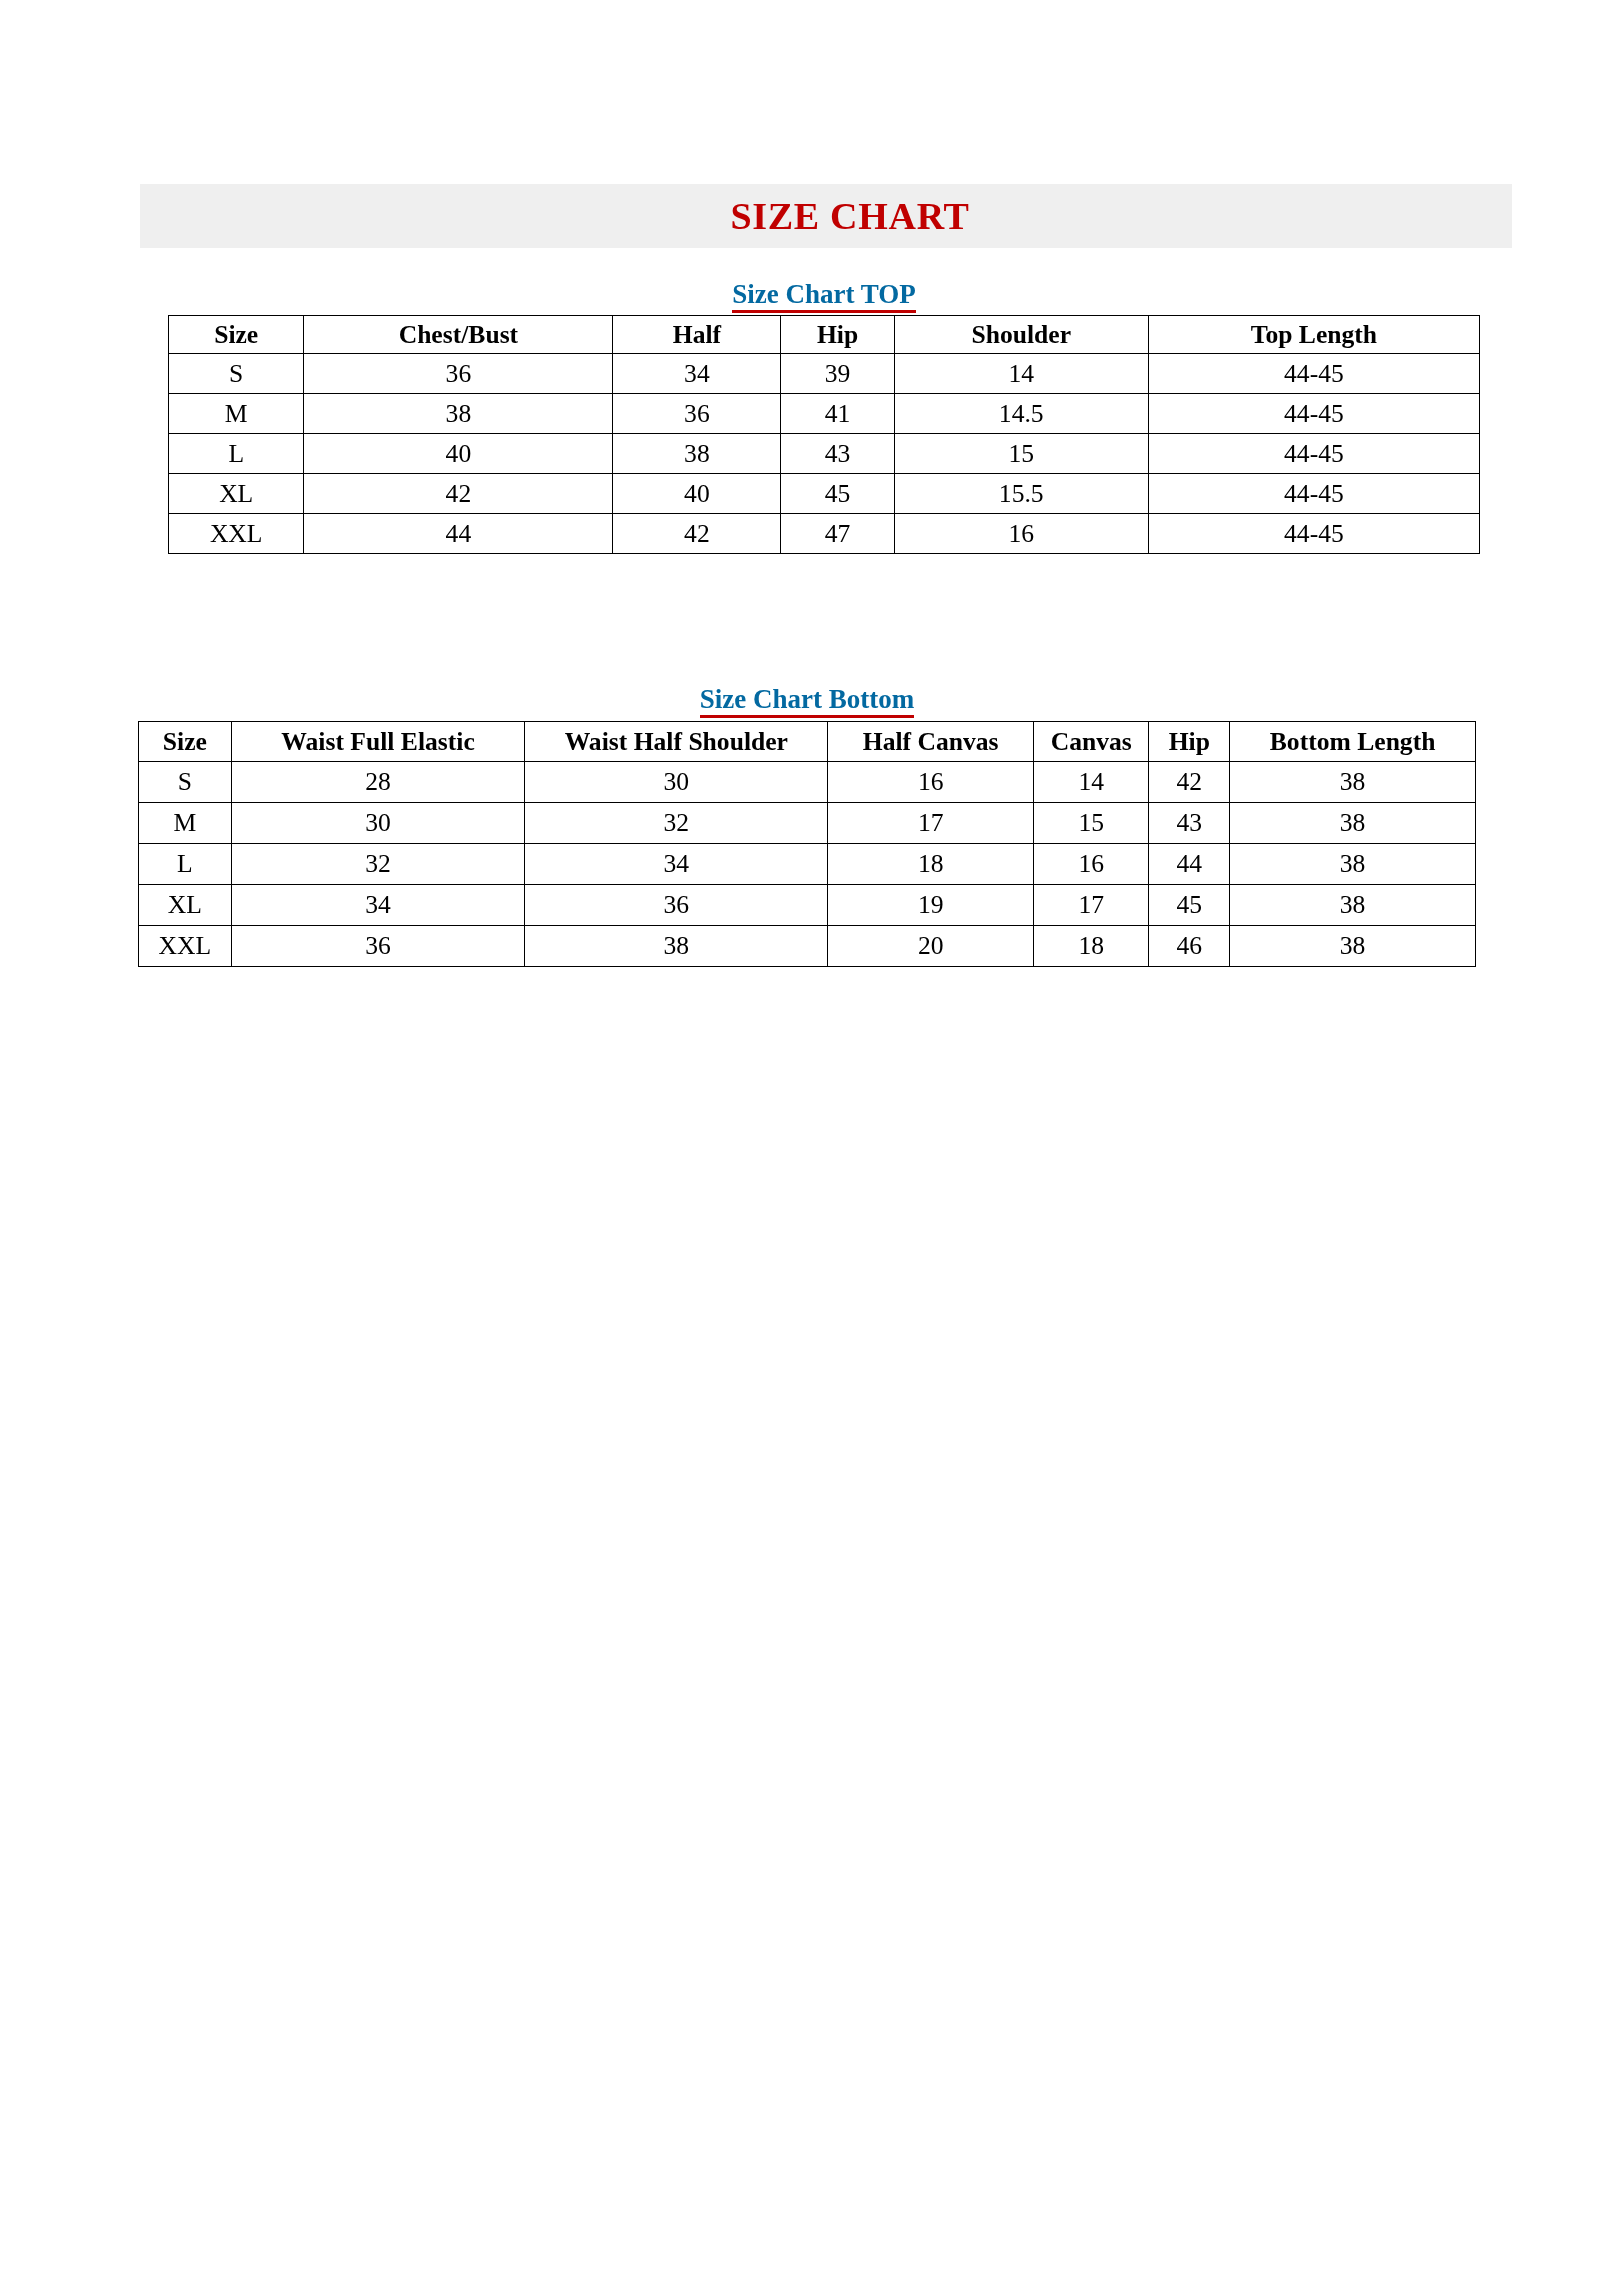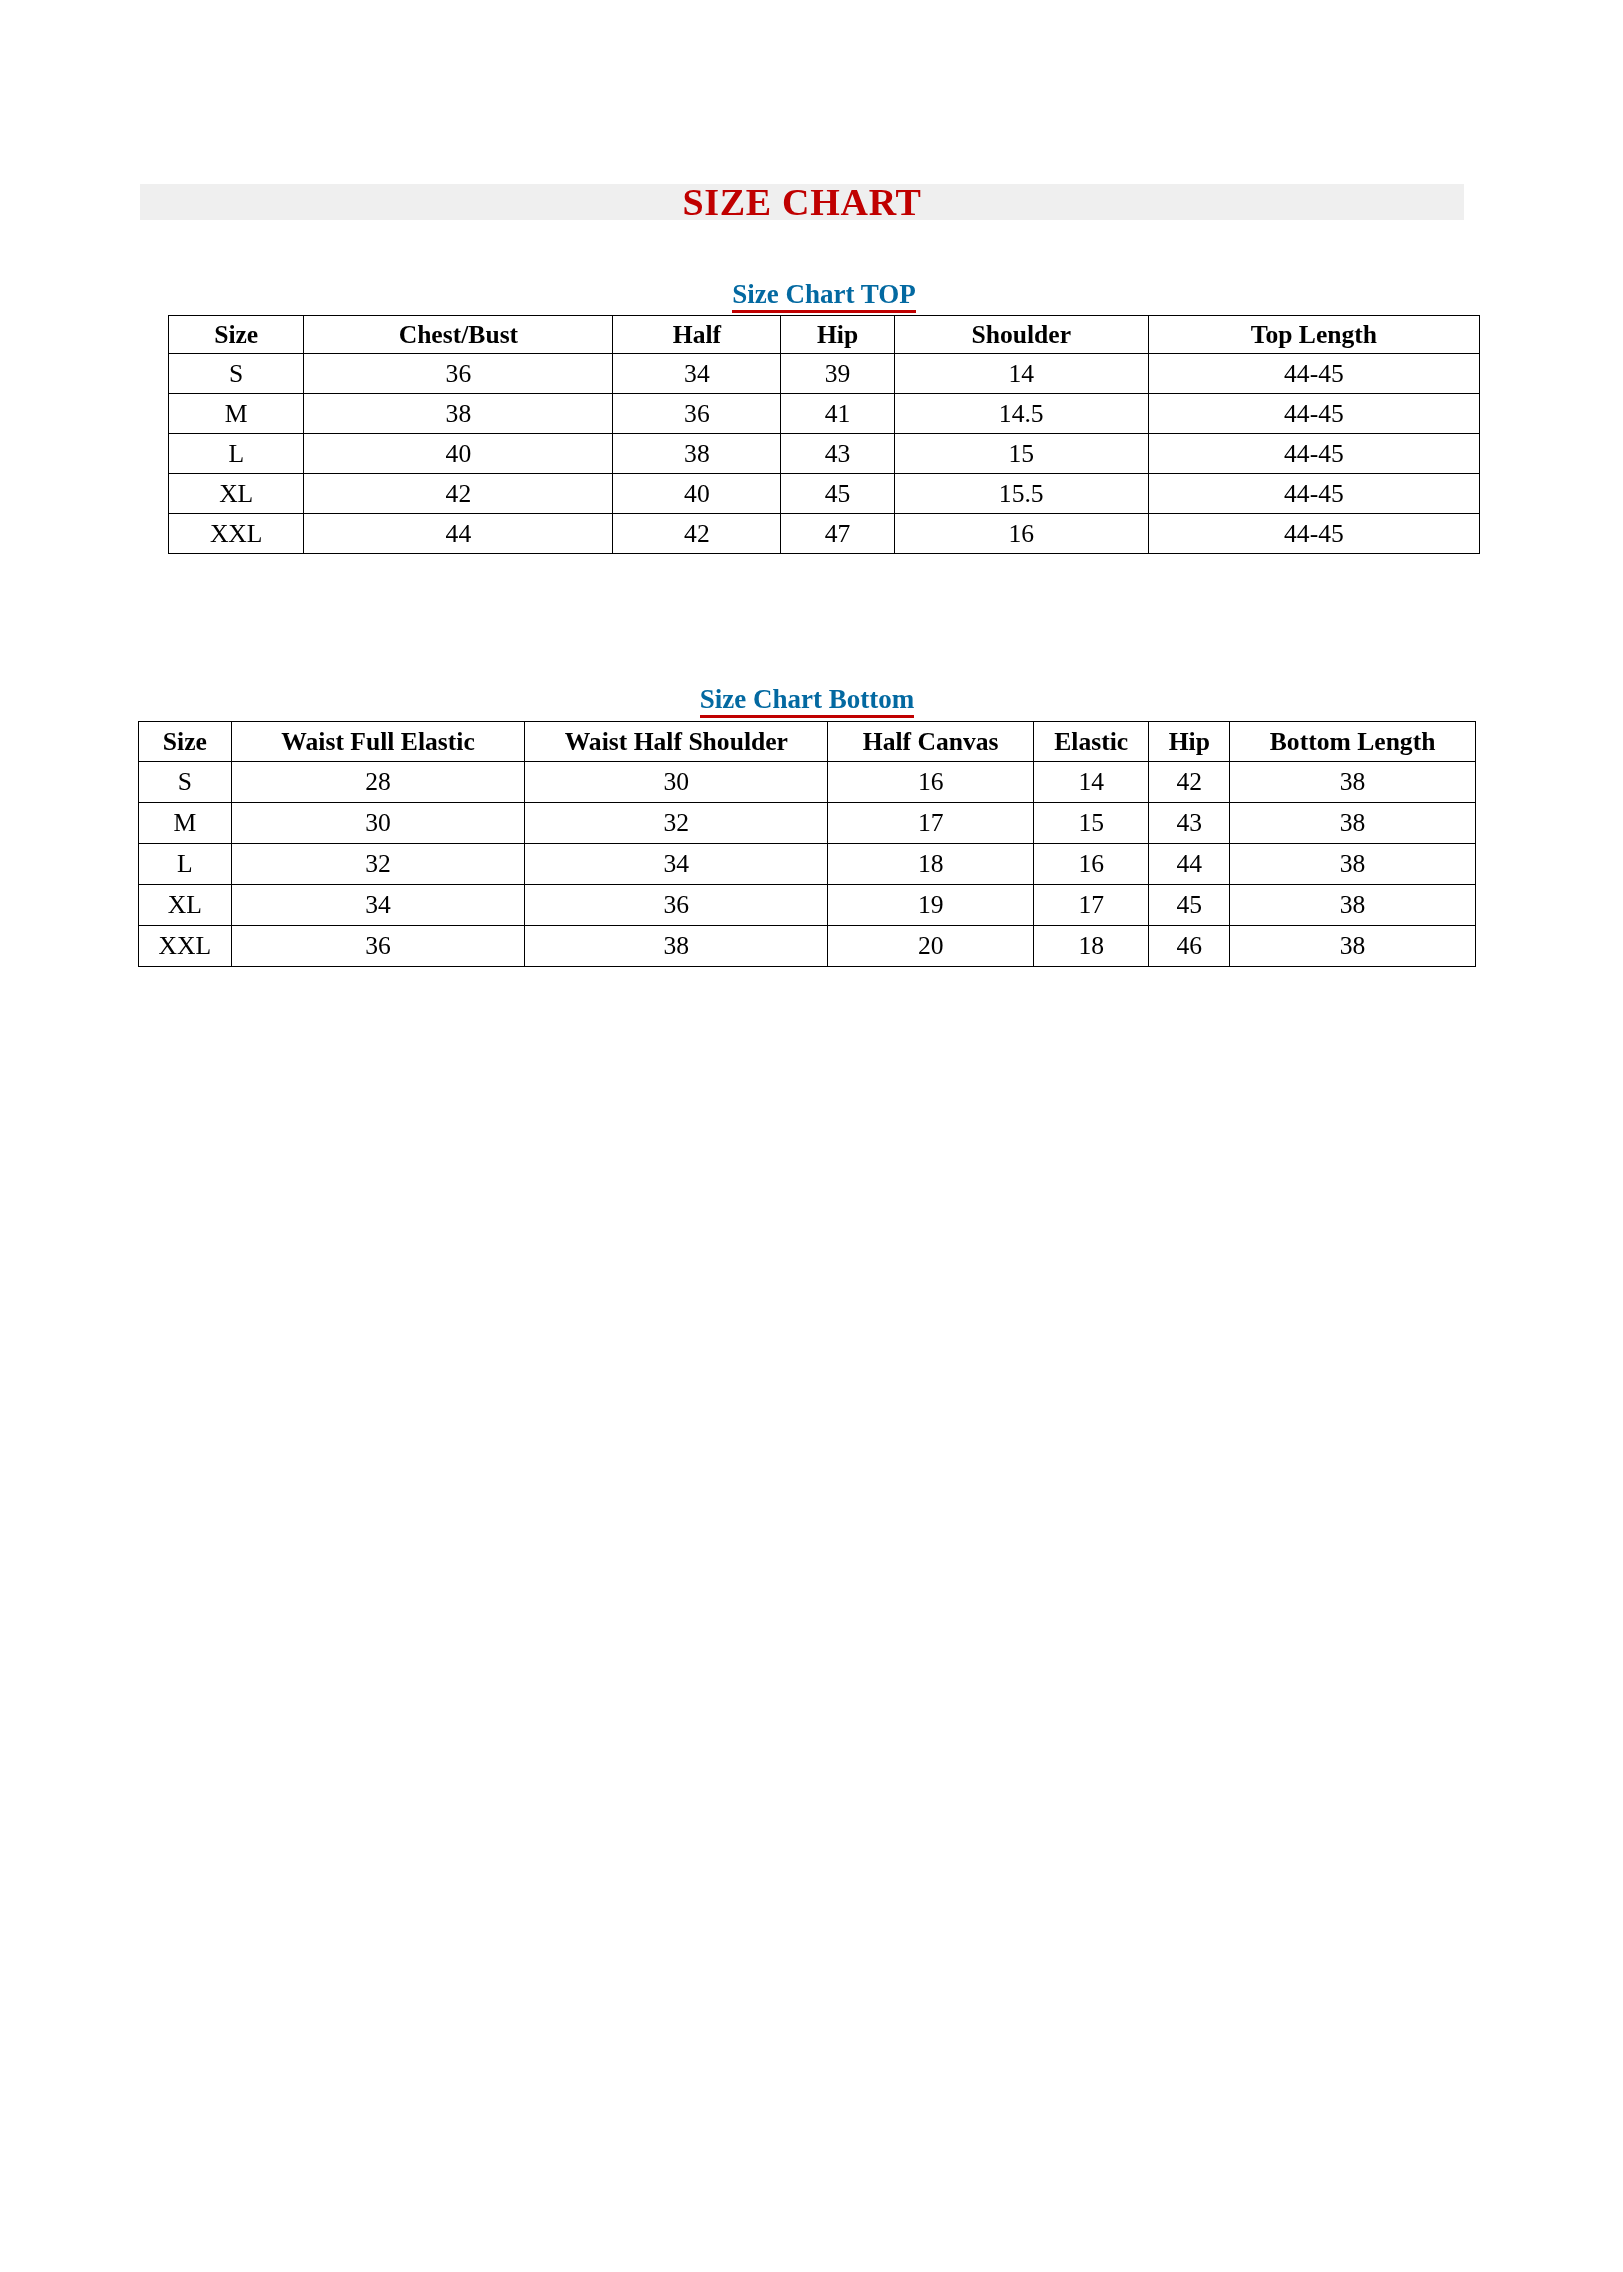--- a/index.html
+++ b/index.html
@@ -14,25 +14,26 @@
     font-family: "Liberation Serif", "DejaVu Serif", serif;
     color: #000000;
   }
 
   
   .title-band {
     position: absolute;
     left: 140px;
     top: 184px;
     width: 1324px;
-    height: 36px;
+    height: 64px;
     background: #efefef;
     display: flex;
     align-items: center;
     justify-content: center;
+    padding-left: 48px;
   }
   .title-band .page-title {
     font-size: 38px;
     font-weight: bold;
     color: #c00000;
     letter-spacing: 0.7px;
     line-height: 1;
   }
 
   
@@ -166,21 +167,21 @@
 <div class="section-heading" id="bottom-heading">
   <span>Size Chart Bottom</span>
 </div>
 <table class="size-table" id="bottom-table">
     <thead>
       <tr>
         <th>Size</th>
         <th>Waist Full Elastic</th>
         <th>Waist Half Shoulder</th>
         <th>Half Canvas</th>
-        <th>Elastic</th>
+        <th>Canvas</th>
         <th>Hip</th>
         <th>Bottom Length</th>
       </tr>
     </thead>
     <tbody>
       <tr>
         <td>S</td>
         <td>28</td>
         <td>30</td>
         <td>16</td>

